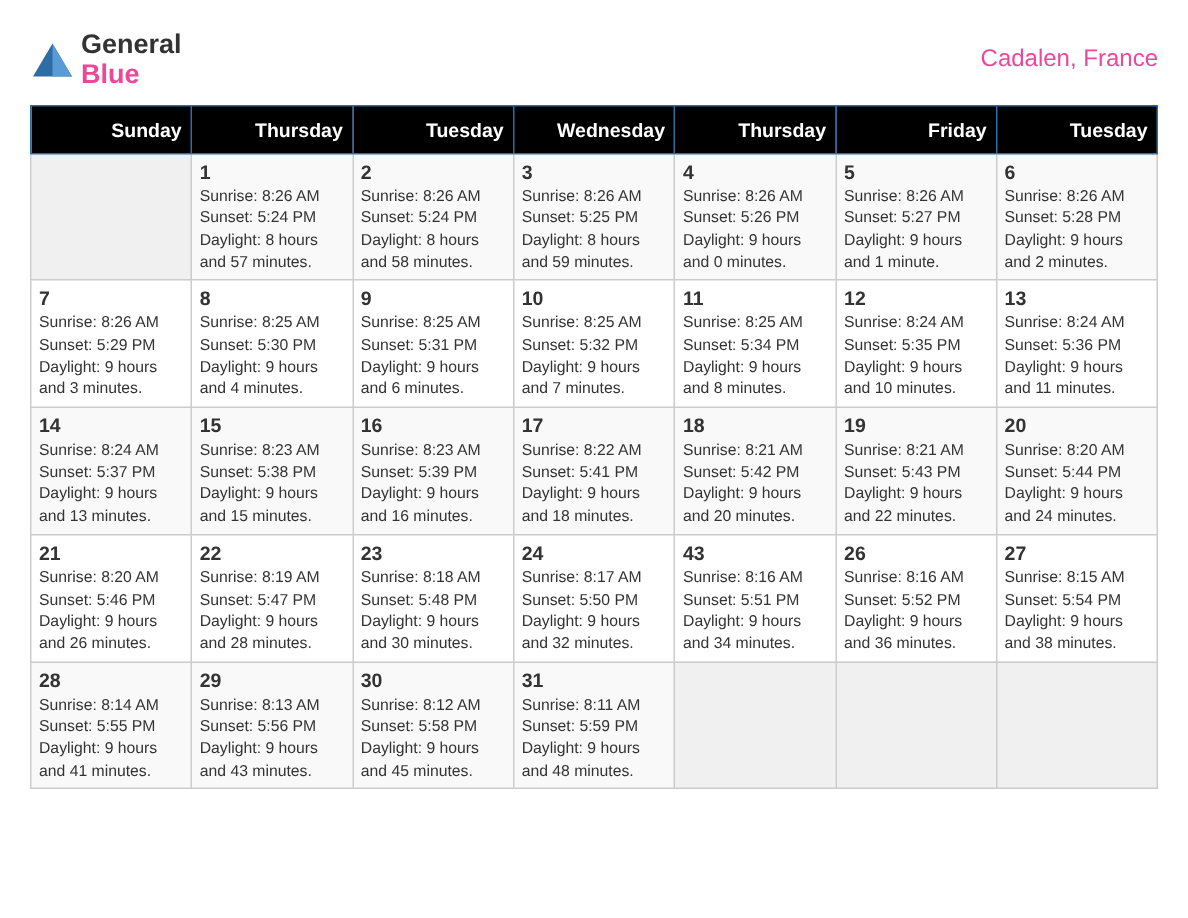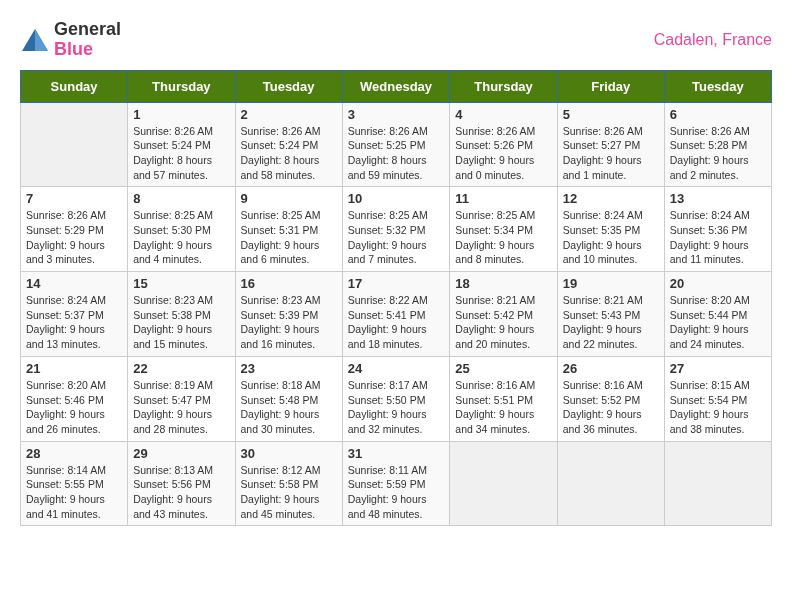--- a/index.html
+++ b/index.html
@@ -51,24 +51,24 @@
     .location {
       font-size: 16px;
       color: #ec4899;
     }
     table {
       width: 100%;
       border-collapse: collapse;
       font-size: 11px;
     }
     thead tr th {
-      background-color: #4d7c0f;
+      background-color: #000000;
       color: #fff;
       padding: 8px 6px;
-      text-align: center;
+      text-align: right;
       font-size: 13px;
       font-weight: bold;
       border: 1px solid #2e6da4;
     }
     tbody tr td {
       border: 1px solid #ccc;
       vertical-align: top;
       padding: 4px 5px;
       height: 80px;
       width: 108px;
@@ -225,21 +225,21 @@
         </td>
         <td>
           <span class="day-number">23</span>
           <div class="day-info">Sunrise: 8:18 AM<br>Sunset: 5:48 PM<br>Daylight: 9 hours<br>and 30 minutes.</div>
         </td>
         <td>
           <span class="day-number">24</span>
           <div class="day-info">Sunrise: 8:17 AM<br>Sunset: 5:50 PM<br>Daylight: 9 hours<br>and 32 minutes.</div>
         </td>
         <td>
-          <span class="day-number">25</span>
+          <span class="day-number">43</span>
           <div class="day-info">Sunrise: 8:16 AM<br>Sunset: 5:51 PM<br>Daylight: 9 hours<br>and 34 minutes.</div>
         </td>
         <td>
           <span class="day-number">26</span>
           <div class="day-info">Sunrise: 8:16 AM<br>Sunset: 5:52 PM<br>Daylight: 9 hours<br>and 36 minutes.</div>
         </td>
         <td>
           <span class="day-number">27</span>
           <div class="day-info">Sunrise: 8:15 AM<br>Sunset: 5:54 PM<br>Daylight: 9 hours<br>and 38 minutes.</div>
         </td>

